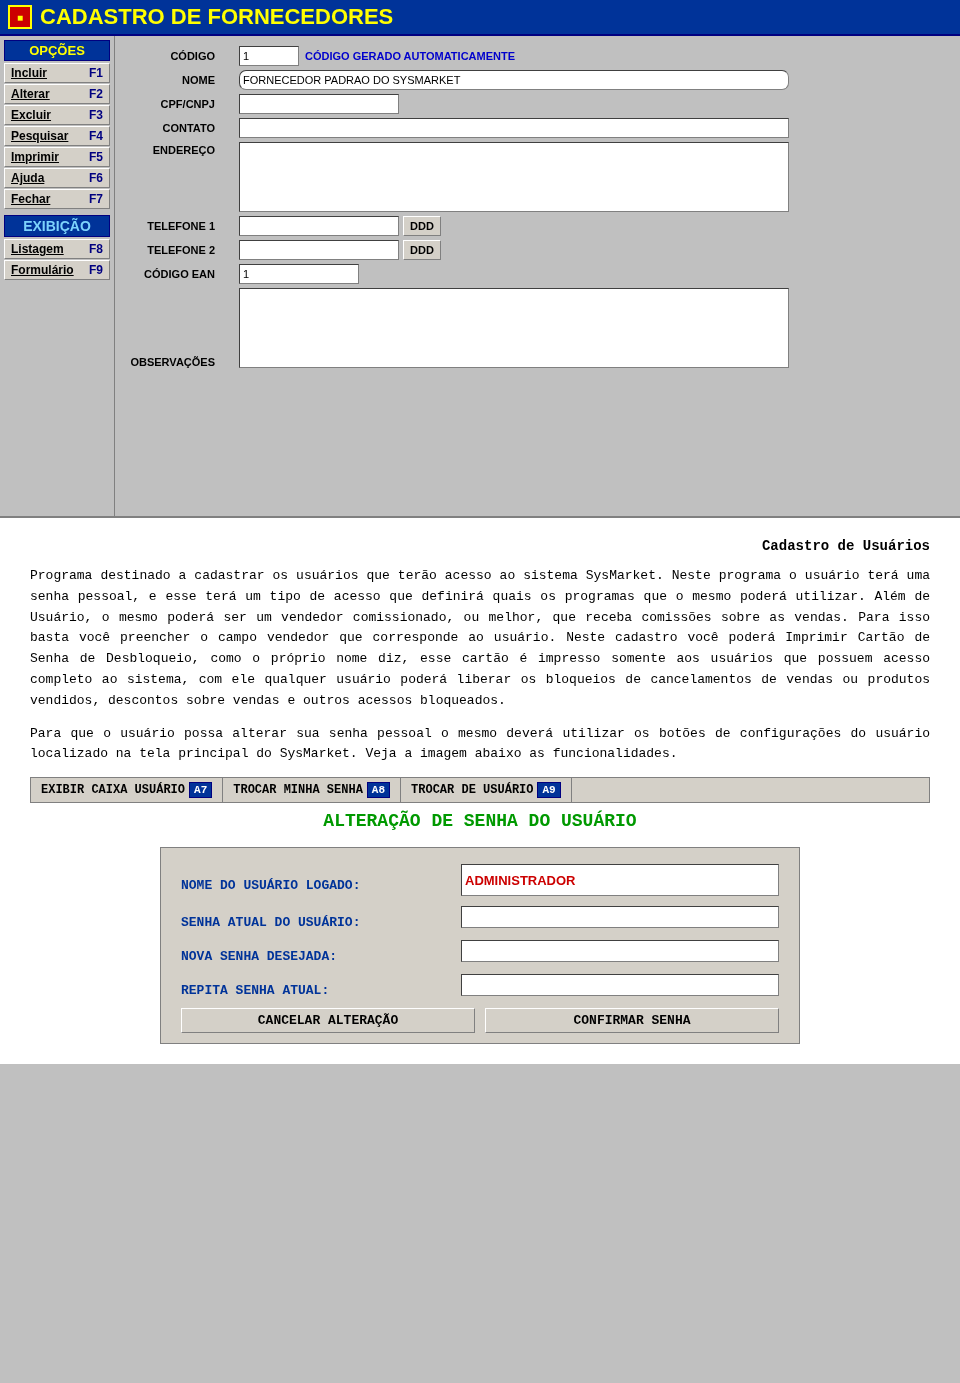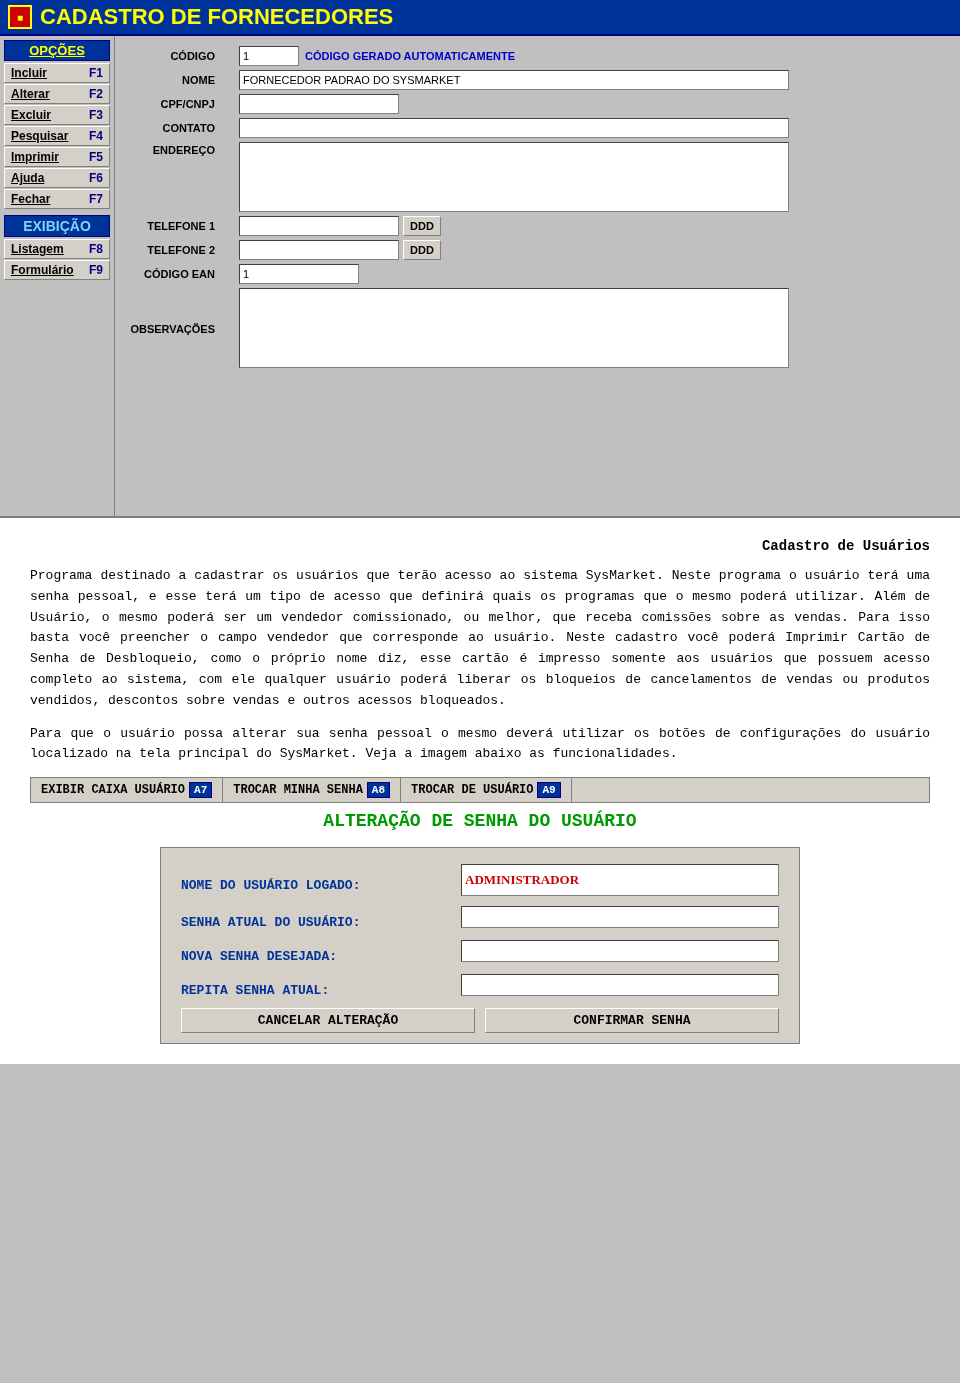--- a/index.html
+++ b/index.html
@@ -46,21 +46,20 @@
 
     .sidebar-section-title {
       background: #003399;
       color: #ffff00;
       font-size: 13px;
       font-weight: bold;
       text-align: center;
       padding: 2px 4px;
       margin-bottom: 2px;
       border: 1px solid #000080;
-      text-decoration: underline;
     }
 
     .sidebar-btn {
       display: flex;
       justify-content: space-between;
       align-items: center;
       background: #d4d0c8;
       border: 1px solid #808080;
       border-top: 1px solid #ffffff;
       border-left: 1px solid #ffffff;
@@ -248,21 +247,21 @@
       border: 1px solid #808080;
       border-top: 1px solid #404040;
       border-left: 1px solid #404040;
       background: #ffffff;
       display: flex;
       align-items: center;
       padding: 15px 3px;
       font-size: 13px;
       font-weight: bold;
       color: #cc0000;
-      font-family: Liberation Serif, serif;
+      font-family: Liberation Sans, sans-serif;
     }
 
     .senha-buttons {
       display: flex;
       justify-content: space-between;
       margin-top: 10px;
       gap: 10px;
     }
     .senha-cancel-btn {
       flex: 1;
@@ -361,21 +360,21 @@
     <div class="form-row">
       <span class="field-label">CÓDIGO</span>
       <div class="codigo-row">
         <input class="field-input" style="width: 60px;" type="text" value="1">
         <span class="codigo-auto-label">CÓDIGO GERADO AUTOMATICAMENTE</span>
       </div>
     </div>
 
     <div class="form-row">
       <span class="field-label">NOME</span>
-      <input class="field-input" style="width: 550px;" type="text" value="FORNECEDOR PADRAO DO SYSMARKET">
+      <input class="field-input" style="width: 550px; border-radius: 7px;" type="text" value="FORNECEDOR PADRAO DO SYSMARKET">
     </div>
 
     <div class="form-row">
       <span class="field-label">CPF/CNPJ</span>
       <input class="field-input" style="width: 160px;" type="text">
     </div>
 
     <div class="form-row">
       <span class="field-label">CONTATO</span>
       <input class="field-input" style="width: 550px;" type="text">
@@ -400,21 +399,21 @@
         <input class="field-input" style="width: 160px;" type="text">
         <button class="ddd-btn">DDD</button>
       </div>
     </div>
 
     <div class="form-row">
       <span class="field-label">CÓDIGO EAN</span>
       <input class="field-input" style="width: 120px;" type="text" value="1">
     </div>
 
-    <div class="form-row" style="align-items:center;">
+    <div class="form-row" style="align-items:flex-end;">
       <span class="field-label" style="padding-top:2px;">OBSERVAÇÕES</span>
       <textarea class="textarea-field" style="width: 550px; height: 80px;"></textarea>
     </div>
 
   </div>
 </div>
 
 <div class="doc-section">
 
   <div class="doc-title">Cadastro de Usuários</div>

